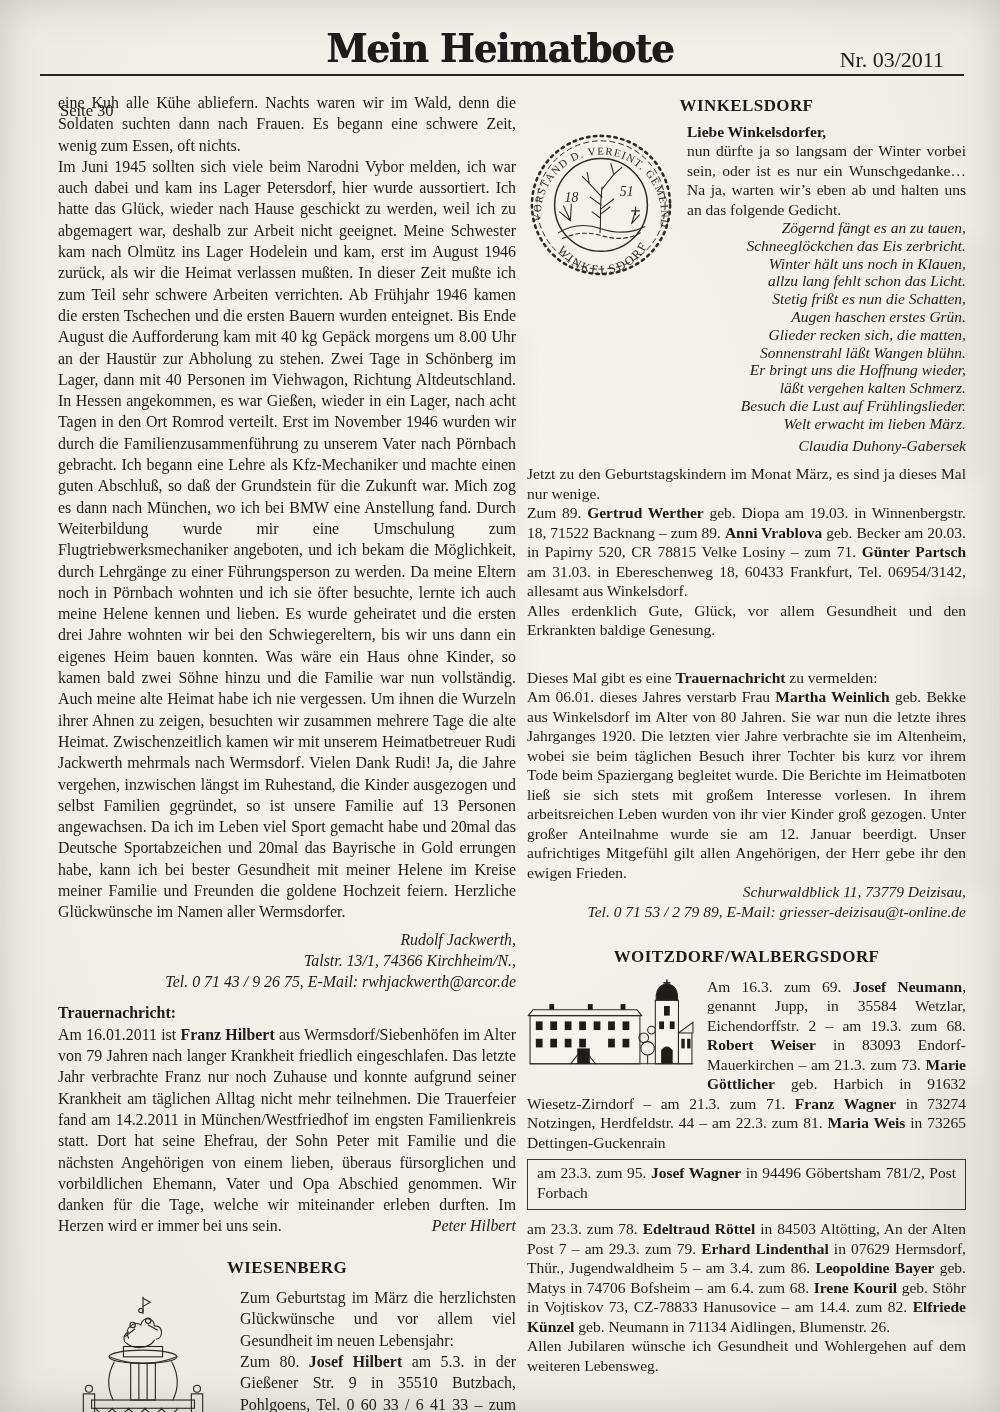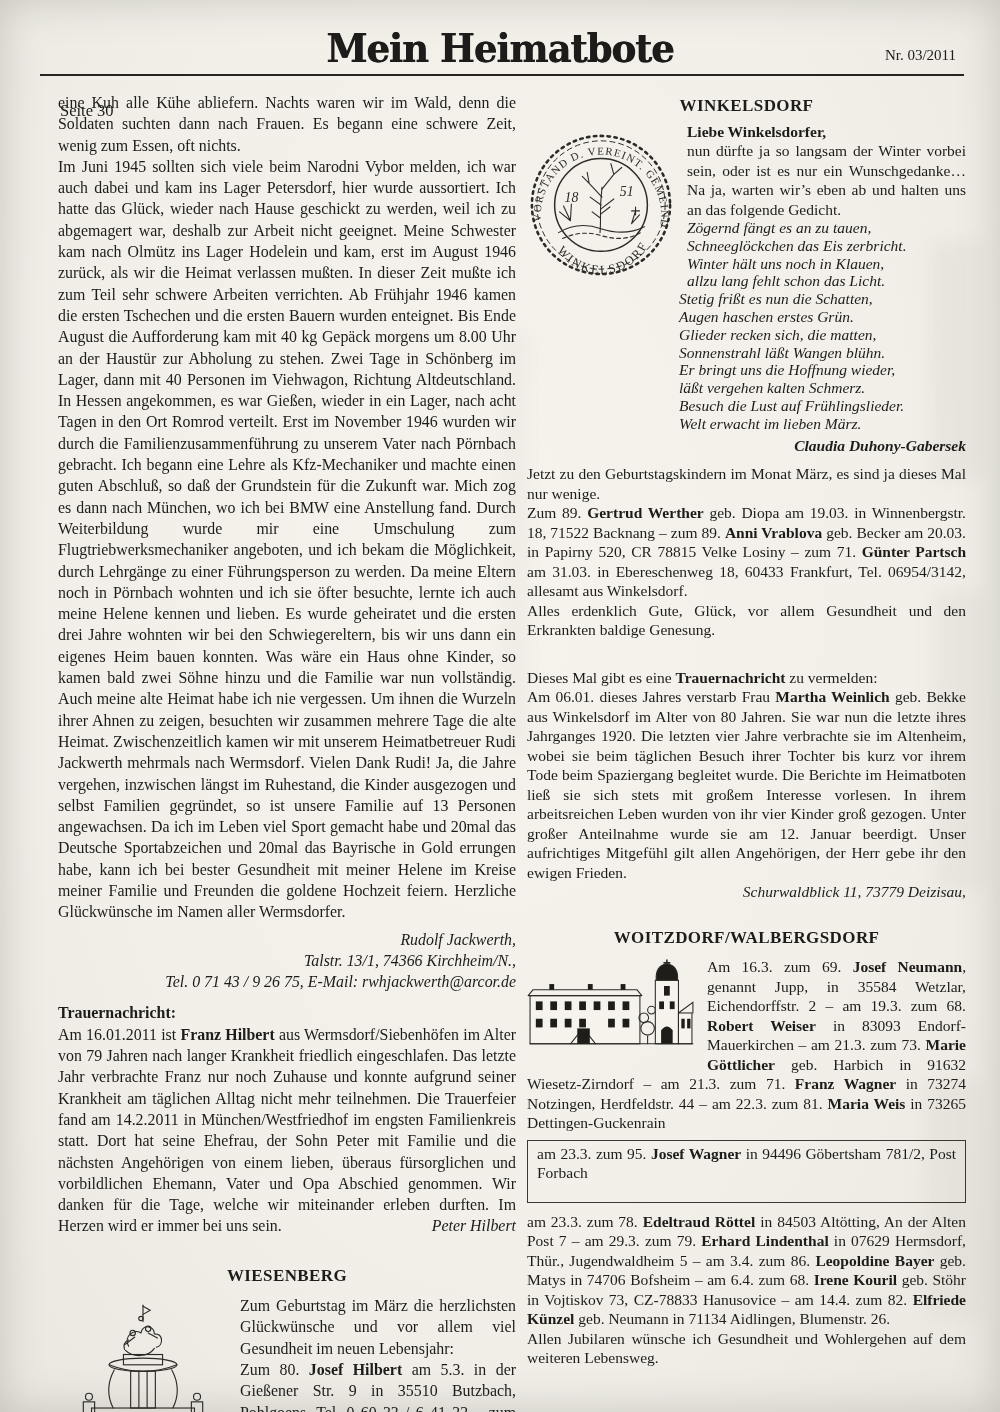--- a/index.html
+++ b/index.html
@@ -9,44 +9,44 @@
     background:#f2f0e9;
     background-image:radial-gradient(ellipse at 50% 40%, #f5f3ec 0%, #f1efe8 60%, #e9e7df 100%);
     color:#1d1c1a;overflow:hidden;
     box-shadow:inset 0 0 40px rgba(90,88,80,.25);
   }
   .bleed{position:absolute;background:#d8d6cc;opacity:.35;filter:blur(9px);border-radius:8px;}
   .masthead{position:absolute;top:26px;left:0;width:100%;text-align:center;
     font-family:"DejaVu Serif", serif;font-weight:bold;font-size:37px;letter-spacing:-1px;
     transform:scaleY(1.04);text-shadow:.6px 0 0 #1d1c1a;}
   .page-label{position:absolute;top:57px;left:60px;font-size:16.5px;margin-top:44px;}
-  .issue-label{position:absolute;top:47px;right:44px;font-size:15px;}
+  .issue-label{position:absolute;top:47px;right:56px;font-size:22px;}
   .head-rule{position:absolute;top:74px;left:40px;right:36px;border-top:2px solid #26241f;}
   .columns{position:absolute;top:92px;left:58px;width:908px;display:flex;gap:11px;}
   .col{font-size:15.9px;line-height:21.3px;}
   .col-left{width:458px;}
   .col-right{width:439px;font-size:15.5px;line-height:19.5px;}
   p{margin:0;text-align:justify;}
   .seg-b{font-weight:bold;}
   .seg-fr{float:right;font-style:italic;}
   .sig-lines div{text-align:right;font-style:italic;}
   .sec-title{text-align:center;font-weight:bold;font-size:17px;letter-spacing:.4px;margin:0;}
   .obit-heading{font-weight:bold;margin-top:10px;}
   .greeting{font-weight:bold;}
   .poem-title{font-weight:bold;font-style:italic;}
   .poem{margin-left:152px;font-style:italic;}
-  .poem div{line-height:17.8px;text-align:left;}
-  .poem-author{text-align:right;font-style:italic;margin:3px 0 9px;font-weight:bold;}
+  .poem div{line-height:17.8px;text-align:right;}
+  .poem-author{text-align:right;font-style:italic;margin:3px 0 9px;}
   .img-left{float:left;}
   .seal{width:148px;height:158px;margin:2px 12px 4px 0;}
   .monument{width:170px;height:212px;margin:6px 12px 2px 0;}
   .church{width:168px;height:106px;margin:2px 12px 4px 0;}
-  .boxed{border:1.4px solid #3a3832;padding:3px 9px 19px;margin:7px 0 9px;}
+  .boxed{border:1.4px solid #3a3832;padding:3px 9px 7px;margin:7px 0 9px;}
   .gap6{margin-top:6px;} .gap12{margin-top:28px;}
-  .wiesenberg-title{margin:28px 0 9px;}
+  .wiesenberg-title{margin:20px 0 9px;}
   .woitzdorf-title{margin:26px 0 10px;}
   .winkelsdorf-title{margin:4px 0 6px;}
   .clear{clear:both;}
   svg .ink{stroke:#2c2a26;fill:none;stroke-width:1.1;stroke-linecap:round;}
   svg .fill{fill:#1f1d1a;stroke:none;}
   svg .paper{fill:#f5f3ec;}
   svg text{fill:#2c2a26;stroke:none;}
 </style>
 </head>
 <body>
@@ -175,20 +175,21 @@
           </div>
         <div class="poem-author">Claudia Duhony-Gabersek</div>
         <div class="clear"></div>
         <p>Jetzt zu den Geburtstagskindern im Monat März, es sind ja dieses Mal nur wenige.</p>
         <p><span>Zum 89. </span><span class="seg-b">Gertrud Werther</span><span> geb. Diopa am 19.03. in Winnenbergstr. 18, 71522 Backnang – zum 89. </span><span class="seg-b">Anni Vrablova</span><span> geb. Becker am 20.03. in Papirny 520, CR 78815 Velke Losiny – zum 71. </span><span class="seg-b">Günter Partsch</span><span> am 31.03. in Ebereschenweg 18, 60433 Frankfurt, Tel. 06954/3142, allesamt aus Winkelsdorf.</span></p>
         <p>Alles erdenklich Gute, Glück, vor allem Gesundheit und den Erkrankten baldige Genesung.</p>
         <p class="gap12"><span>Dieses Mal gibt es eine </span><span class="seg-b">Trauernachricht</span><span> zu vermelden:</span></p>
         <p><span>Am 06.01. dieses Jahres verstarb Frau </span><span class="seg-b">Martha Weinlich</span><span> geb. Bekke aus Winkelsdorf im Alter von 80 Jahren. Sie war nun die letzte ihres Jahrganges 1920. Die letzten vier Jahre verbrachte sie im Altenheim, wobei sie beim täglichen Besuch ihrer Tochter bis kurz vor ihrem Tode beim Spaziergang begleitet wurde. Die Berichte im Heimatboten ließ sie sich stets mit großem Interesse vorlesen. In ihrem arbeitsreichen Leben wurden von ihr vier Kinder groß gezogen. Unter großer Anteilnahme wurde sie am 12. Januar beerdigt. Unser aufrichtiges Mitgefühl gilt allen Angehörigen, der Herr gebe ihr den ewigen Frieden.</span></p>
         <div class="sig-lines">
             <div>Schurwaldblick 11, 73779 Deizisau,</div>
+            <div>Tel. 0 71 53 / 2 79 89, E-Mail: griesser-deizisau@t-online.de</div>
           </div>
       </div>
 
       <h2 class="sec-title woitzdorf-title">WOITZDORF/WALBERGSDORF</h2>
       <div>
         <svg class="img-left church" viewBox="0 0 172 110" aria-hidden="true">
           <g class="ink">
             <rect x="2" y="38" width="114" height="50" class="paper" style="stroke:#2c2a26"></rect>
             <path d="M0,38 h118 M5,32 h108 l5,6 M5,32 l-5,6"></path>
             <rect x="22" y="26" width="5" height="6" class="fill"></rect>

